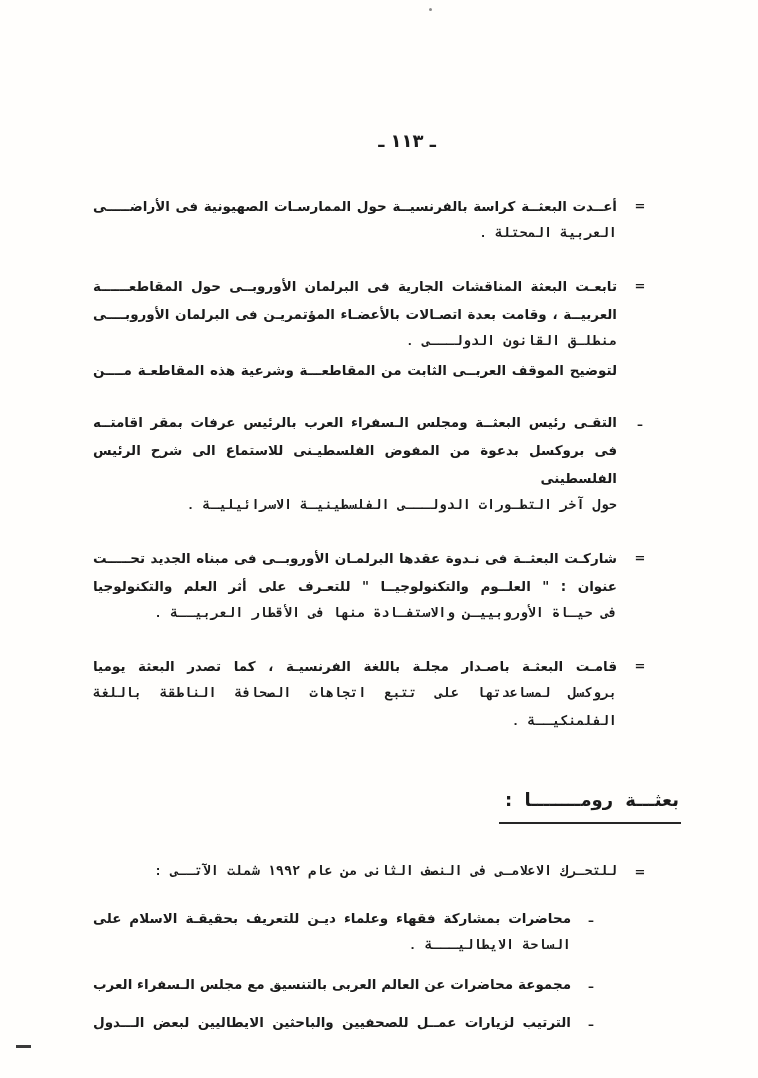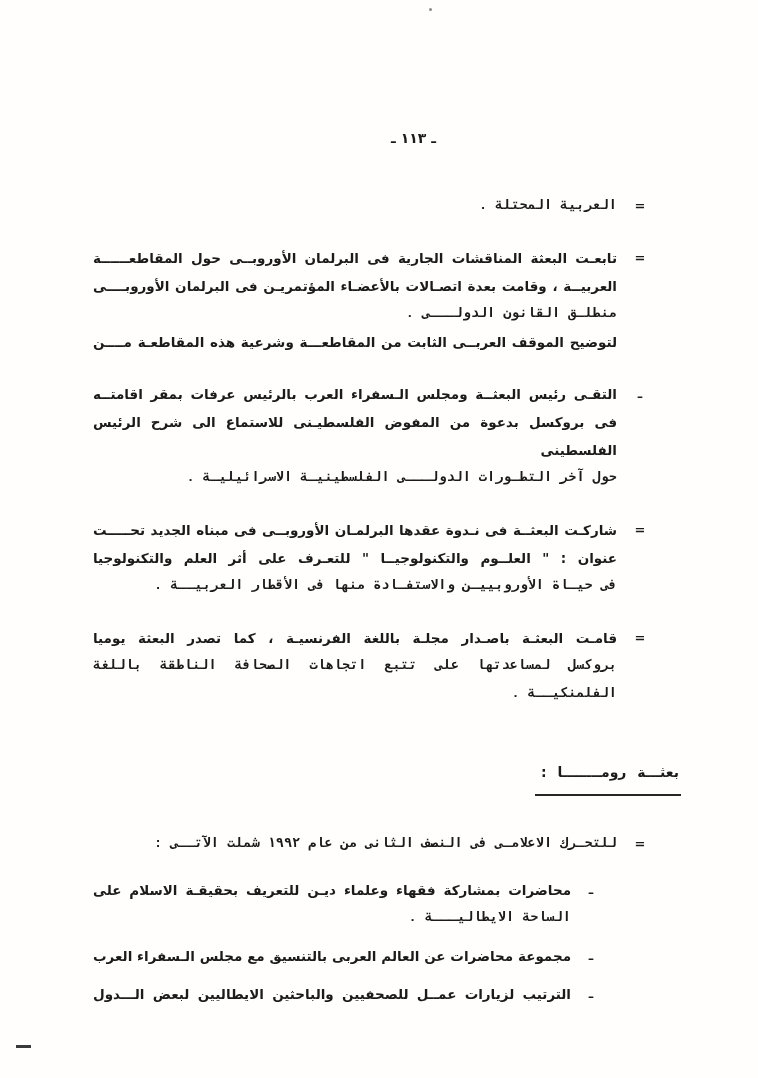--- a/index.html
+++ b/index.html
@@ -4,36 +4,36 @@
 <style>
   html,body{margin:0;padding:0;background:#e9e9e9;}
   .page{
     width:758px;height:1078px;position:relative;margin:0 auto;
     background:#fffefc;color:#1b1b1b;
     font-family:"DejaVu Sans",sans-serif;font-weight:700;
     direction:rtl;overflow:hidden;
   }
   .page-number{
     position:absolute;top:130px;right:322px;
-    font-size:14px;letter-spacing:2px;white-space:nowrap;
+    font-size:18px;letter-spacing:2px;white-space:nowrap;
   }
   .content{
     position:absolute;top:192px;right:95px;width:570px;
     font-size:13.5px;line-height:28px;
     display:flex;flex-direction:column;
   }
   .para{display:flex;margin-bottom:24px;}
   .marker{flex:0 0 46px;text-align:center;font-size:13px;}
   .text{flex:1;min-width:0;}
   .line{text-align:justify;text-align-last:justify;-moz-text-align-last:justify;}
   .line.last{text-align-last:right;font-family:Liberation Mono, monospace;-moz-text-align-last:right;}
   .rome-heading{margin:26px -18px 34px 0;text-align:right;}
   .rome-heading .hd{
     display:inline-block;border-bottom:2px solid #262626;
-    padding:0 2px 8px 6px;font-size:14px;word-spacing:6px;letter-spacing:1px;
+    padding:0 2px 8px 6px;font-size:18px;word-spacing:6px;letter-spacing:1px;
   }
   .sub .para{margin-right:52px;margin-bottom:10px;}
   .sub .marker{flex:0 0 40px;}
   .p6{margin-bottom:18px;}
   .artifact-top{position:absolute;top:8px;right:326px;width:3px;height:3px;background:#8a8a8a;border-radius:50%;}
   .artifact-bottom{position:absolute;bottom:30px;left:16px;width:15px;height:3px;background:#3a3a3a;}
 </style>
 </head>
 <body>
 
@@ -41,20 +41,21 @@
 
   <span class="artifact-top"></span>
 
   <div class="page-number">ـ ١١٣ ـ</div>
 
   <div class="content">
 
     <div class="para">
       <span class="marker">=</span>
       <div class="text">
+        <div class="line">أعــدت البعثــة    كراسة بالفرنسيــة حول الممارسـات الصهيونية فى الأراضـــــى</div>
         <div class="line last">العربية المحتلة .</div>
       </div>
     </div>
 
     <div class="para">
       <span class="marker">=</span>
       <div class="text">
         <div class="line">تابعـت  البعثة  المناقشات الجارية فى البرلمان الأوروبــى حول المقاطعــــــة</div>
         <div class="line">العربيــة ،  وقامت بعدة اتصـالات بالأعضـاء  المؤتمريـن فى البرلمان الأوروبــــى</div>
         <div class="line last">منطلـق القانون الدولـــى .</div>

